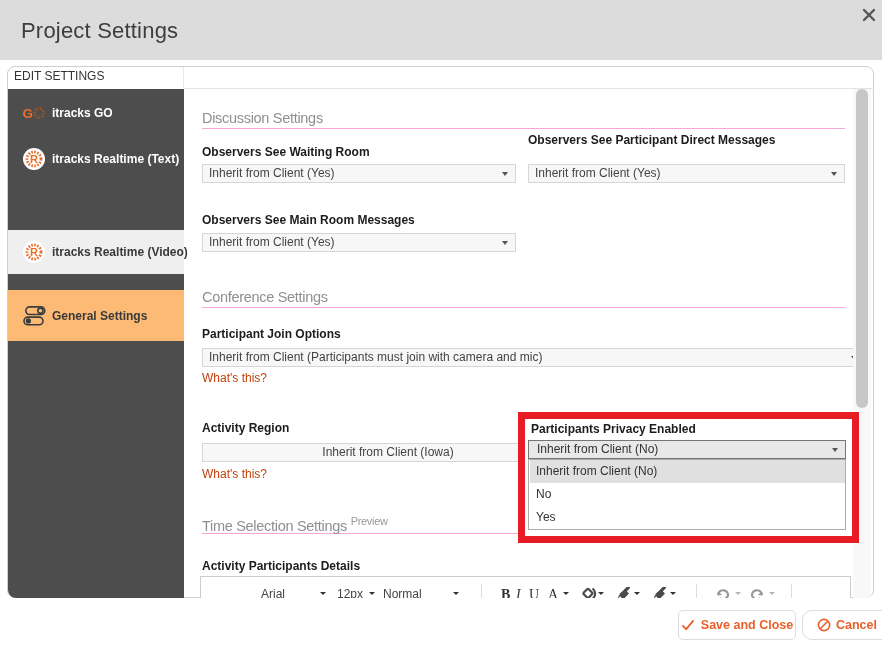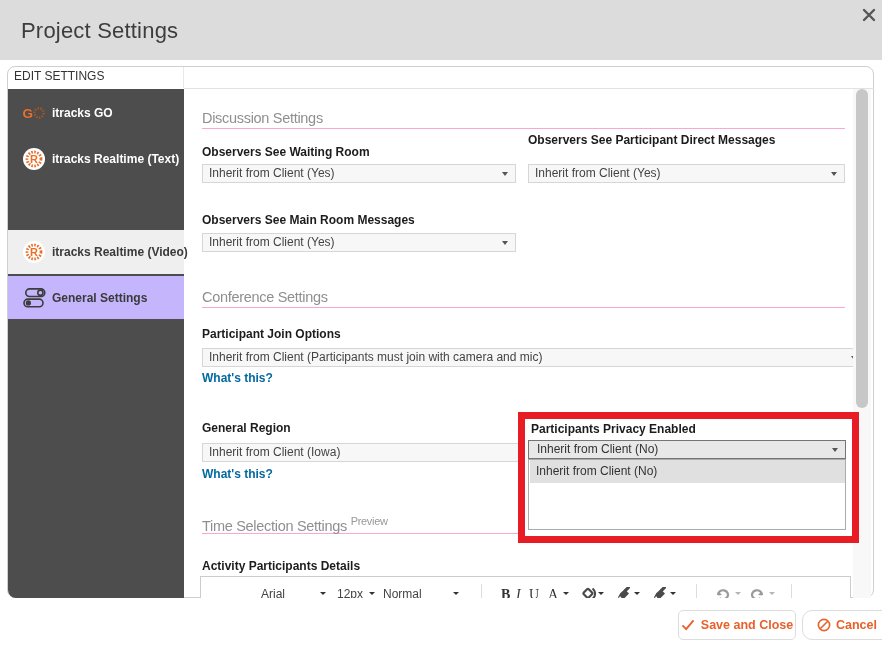--- a/index.html
+++ b/index.html
@@ -21,21 +21,21 @@
 
 #side { left:8px; top:89px; width:176px; height:509px; background:#4d4d4d; border-bottom-left-radius:8px; }
 .sitem { position:absolute; left:0; width:176px; display:flex; align-items:center; }
 .sitem .ic { width:23px; margin-left:15px; flex:0 0 23px; display:flex; align-items:center; }
 .sitem .tx { margin-left:6px; font-size:12px; font-weight:700; color:#fff; white-space:nowrap; }
 .sitem.lite .tx { color:#3a3a3a; }
 
 
 .h2 { position:absolute; font-size:14.5px; letter-spacing:-0.3px; color:#8f8f8f; border-bottom:1px solid #f9a8d4; height:19px; }
 .lbl { position:absolute; font-size:12px; font-weight:700; color:#1c1c1c; }
-.blue { position:absolute; font-size:12px; font-weight:700; color:#0369a1; }
+.blue { position:absolute; font-size:12px; font-weight:400; color:#c2410c; }
 .sel { position:absolute; height:19px; background:#f7f7f7; border:1px solid #d6d6d6; font-size:12px; color:#444; line-height:17px; padding-left:6px; }
 .sel .car { position:absolute; right:7px; top:7px; width:0; height:0; border-left:3.5px solid transparent; border-right:3.5px solid transparent; border-top:4px solid #555; }
 
 
 #sbtrack { left:853px; top:89px; width:18px; height:509px; background:#f8f8f8; }
 #sbthumb { left:856px; top:89px; width:12px; height:319px; background:#c7c7c7; border-radius:6px; }
 
 
 #redbox { left:518px; top:412px; width:341px; height:131px; border:7px solid #e81c24; background:#fff; z-index:5; }
 #focussel { left:528px; top:440px; width:318px; height:19px; background:#e8e8e8; border:1px solid #757575; font-size:12px; color:#333; line-height:17px; padding-left:8px; z-index:6; }
@@ -88,21 +88,21 @@
   <div class="sitem lite" style="top:141px;height:44px;background:#efefef;">
     <span class="ic">
         <svg width="22" height="22" viewBox="0 0 22 22">
           <circle cx="11" cy="11" r="11" fill="#fff"></circle>
           <circle cx="11" cy="11" r="7" fill="none" stroke="#e8702a" stroke-width="2.8" stroke-dasharray="1.6 1.4"></circle>
           <text x="11" y="15" text-anchor="middle" font-family="Liberation Sans" font-size="11" font-weight="700" fill="#e8702a">R</text>
         </svg>
       </span>
     <span class="tx">itracks Realtime (Video)</span>
   </div>
-  <div class="sitem lite" style="top:187px;height:43px;background:#c4b5fd;">
+  <div class="sitem lite" style="top:201px;height:51px;background:#fdba74;">
     <span class="ic">
         <svg width="23" height="22" viewBox="0 0 23 22">
           <rect x="2.8" y="1.9" width="19" height="7.6" rx="3.8" fill="none" stroke="#3c3c3c" stroke-width="1.6"></rect>
           <circle cx="17.4" cy="5.7" r="2.6" fill="none" stroke="#3c3c3c" stroke-width="1.6"></circle>
           <rect x="1" y="12.1" width="19" height="7.6" rx="3.8" fill="none" stroke="#3c3c3c" stroke-width="1.6"></rect>
           <circle cx="5.4" cy="15.9" r="2.6" fill="#3c3c3c"></circle>
         </svg>
       </span>
     <span class="tx">General Settings</span>
   </div>
@@ -115,31 +115,33 @@
 <div class="sel abs" style="left:528px;top:164px;width:317px;">Inherit from Client (Yes)<span class="car"></span></div>
 
 <div class="lbl abs" style="left:202px;top:213px;">Observers See Main Room Messages</div>
 <div class="sel abs" style="left:202px;top:233px;width:314px;">Inherit from Client (Yes)<span class="car"></span></div>
 
 <div class="h2 abs" style="left:202px;top:289px;width:643px;">Conference Settings</div>
 <div class="lbl abs" style="left:202px;top:327px;">Participant Join Options</div>
 <div class="sel abs" style="left:202px;top:348px;width:663px;">Inherit from Client (Participants must join with camera and mic)<span class="car"></span></div>
 <div class="blue abs" style="left:202px;top:371px;">What's this?</div>
 
-<div class="lbl abs" style="left:202px;top:421px;">General Region</div>
-<div class="sel abs" style="left:202px;top:443px;width:366px;">Inherit from Client (Iowa)<span class="car"></span></div>
+<div class="lbl abs" style="left:202px;top:421px;">Activity Region</div>
+<div class="sel abs" style="left:202px;top:443px;width:366px;text-align:center;">Inherit from Client (Iowa)<span class="car"></span></div>
 <div class="blue abs" style="left:202px;top:467px;">What's this?</div>
 
 <div class="h2 abs" style="left:202px;top:515px;width:643px;">Time Selection Settings <span style="font-size:11px;color:#999;vertical-align:6px;">Preview</span></div>
 
 <div id="redbox" class="abs"></div>
 <div class="lbl abs" style="left:531px;top:422px;z-index:6;">Participants Privacy Enabled</div>
 <div id="focussel" class="abs">Inherit from Client (No)<span class="car" style="position:absolute;right:7px;top:7px;width:0;height:0;border-left:3.5px solid transparent;border-right:3.5px solid transparent;border-top:4px solid #555;"></span></div>
 <div id="ddlist" class="abs">
   <div class="opt" style="top:0;background:#e0e0e0;">Inherit from Client (No)</div>
+  <div class="opt" style="top:23px;">No</div>
+  <div class="opt" style="top:46px;">Yes</div>
 </div>
 
 <div class="lbl abs" style="left:202px;top:559px;">Activity Participants Details</div>
 <div id="tbar" class="abs">
   <span class="ti" style="left:16px;margin-left:44px;">Arial</span>
     <span class="tcar" style="left:119px;"></span>
   <span class="ti" style="left:136px;">12px</span>
     <span class="tcar" style="left:168px;"></span>
   <span class="ti" style="left:182px;">Normal</span>
     <span class="tcar" style="left:252px;"></span>

